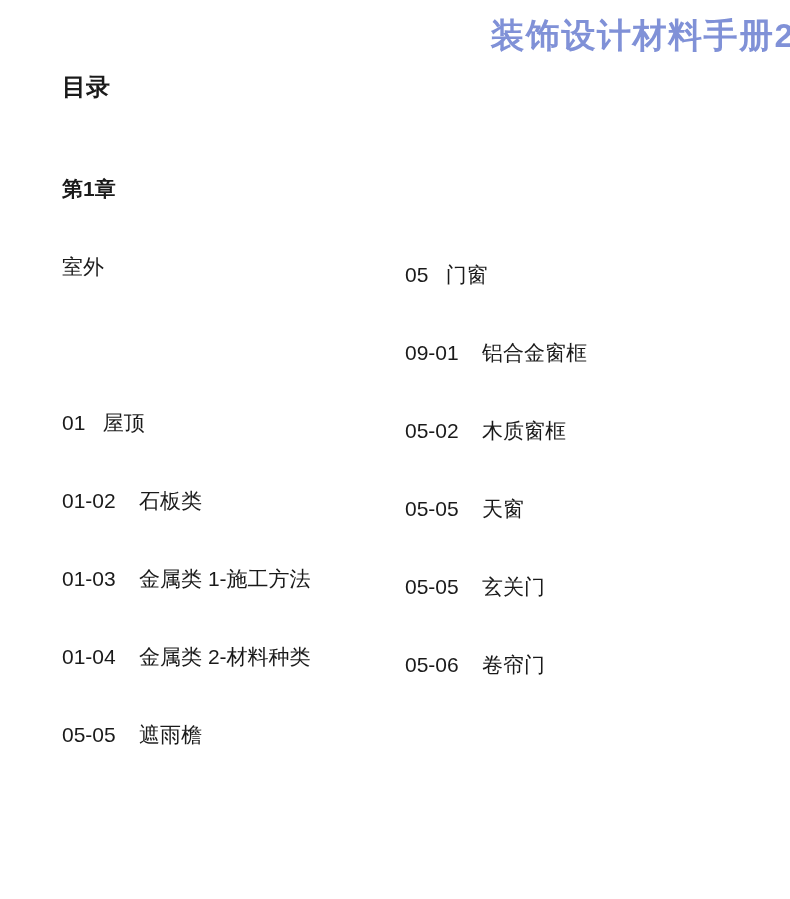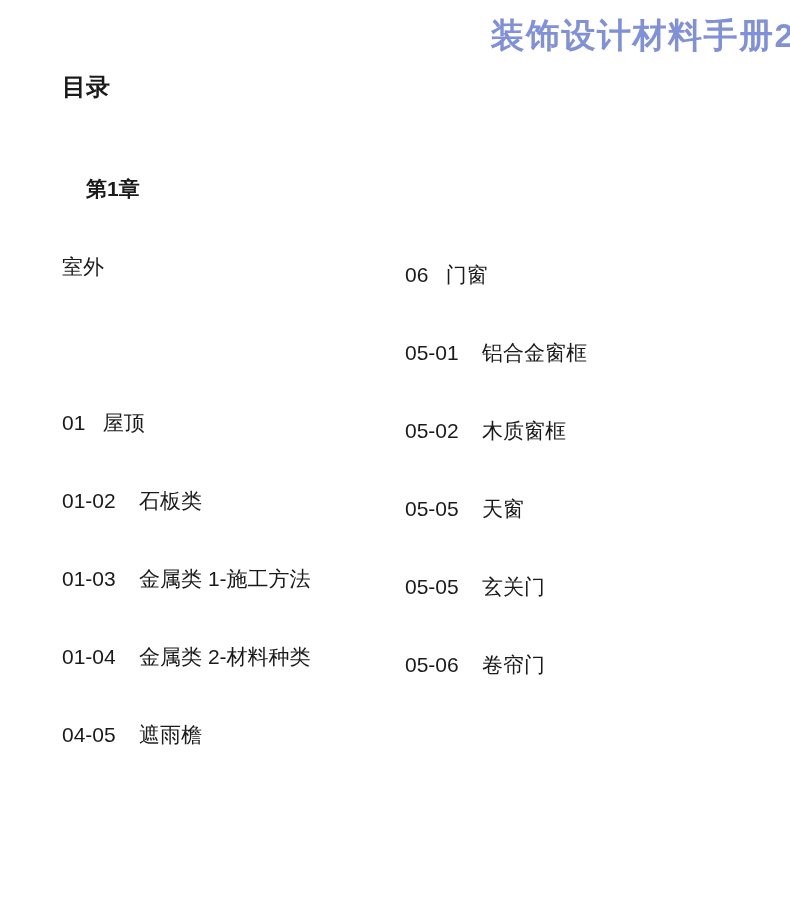--- a/index.html
+++ b/index.html
@@ -35,54 +35,54 @@
   }
   .col {
     position: absolute;
     font-size: 21px;
     line-height: 26px;
     white-space: pre;
   }
   .col.left  { left: 62px;  top: 124px; }
   .col.right { left: 405px; top: 158px; }
   .row { height: 26px; }
-  .bold { font-weight: bold; margin-left: 24px; }
+  .bold { font-weight: bold; }
 </style>
 </head>
 <body>
 
 <div class="page">
 
   <h1 class="title">装饰设计材料手册2</h1>
 
   <div class="toc-heading">目录</div>
 
   <div class="col left">
     <div class="row bold">第1章</div>
     <div class="row">室外</div>
 
     <div class="section">
       <div class="row">01   屋顶</div>
       <div class="row">01-02    石板类</div>
       <div class="row">01-03    金属类 1-施工方法</div>
       <div class="row">01-04    金属类 2-材料种类</div>
-      <div class="row">04-05    遮雨檐</div>
+      <div class="row">05-05    遮雨檐</div>
     </div>
 
     
 
     
 
     
   </div>
 
   <div class="col right">
     <div class="section">
-      <div class="row">06   门窗</div>
-      <div class="row">05-01    铝合金窗框</div>
+      <div class="row">05   门窗</div>
+      <div class="row">09-01    铝合金窗框</div>
       <div class="row">05-02    木质窗框</div>
       <div class="row">05-05    天窗</div>
       <div class="row">05-05    玄关门</div>
       <div class="row">05-06    卷帘门</div>
     </div>
 
     
 
     
 

